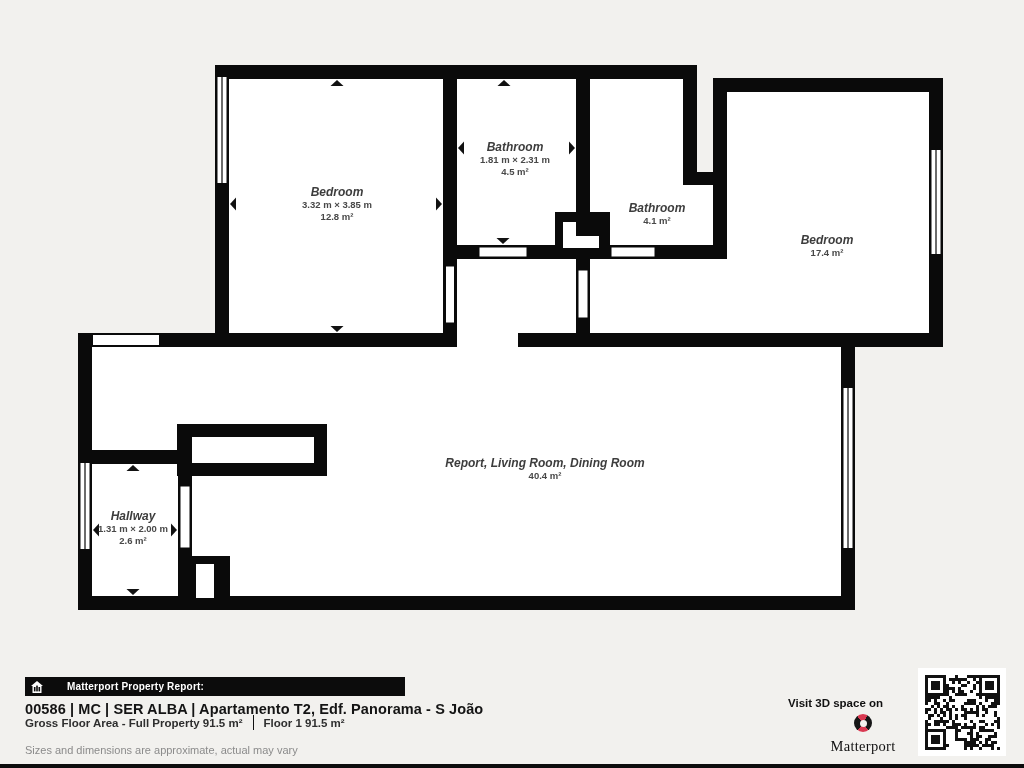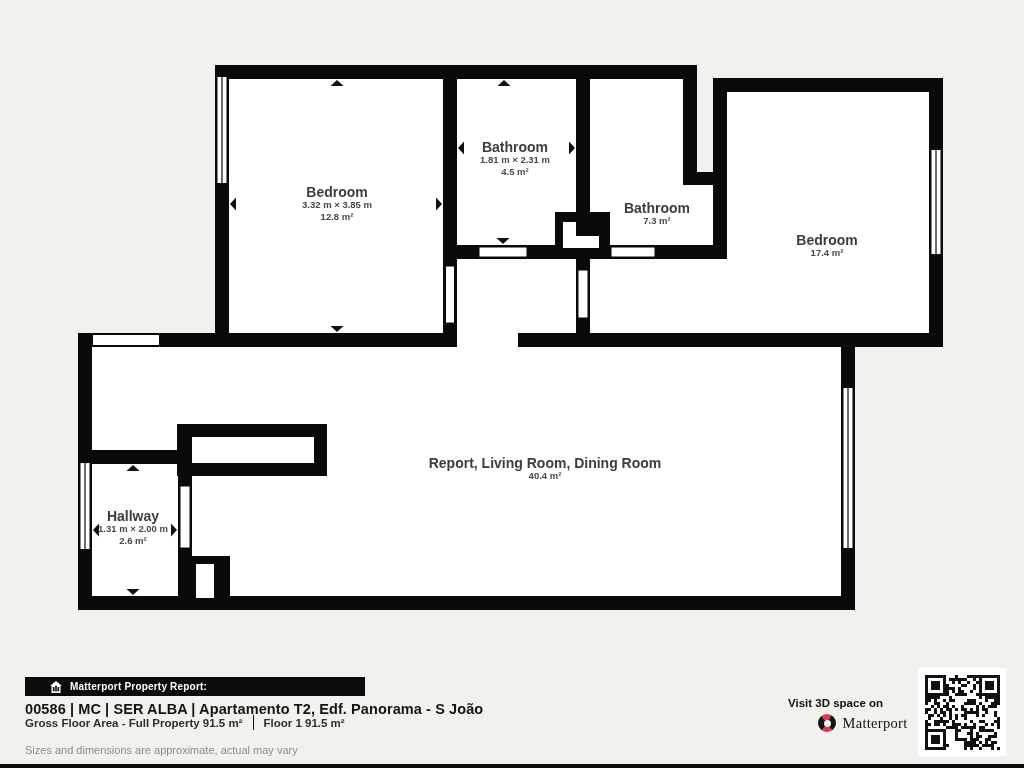--- a/index.html
+++ b/index.html
@@ -6,48 +6,48 @@
   body{
     width:1024px;height:768px;position:relative;overflow:hidden;
     background:#f2f1ee;
     font-family:"Liberation Sans", sans-serif;
   }
   .plan-svg{position:absolute;left:0;top:0;}
   .room-label{
     position:absolute;transform:translateX(-50%);
     text-align:center;color:#3d3d3d;white-space:nowrap;z-index:5;
   }
-  .room-label .name{font-size:14px;font-weight:700;line-height:13px;}
+  .room-label .name{font-size:12px;font-weight:700;line-height:13px;font-style:italic;}
   .room-label .dims{font-size:9.5px;font-weight:700;line-height:12px;color:#484848;}
   .room-label .area{font-size:9.5px;font-weight:700;line-height:12px;color:#484848;}
   .room-label .dims:empty{display:none;}
 
   .footer{position:absolute;left:0;top:668px;width:1024px;height:100px;}
   .report-bar{
-    position:absolute;left:25px;top:9px;width:340px;height:19px;
+    position:absolute;left:25px;top:9px;width:380px;height:19px;
     background:#0c0c0c;color:#ffffff;display:flex;align-items:center;
-    padding-left:25px;box-sizing:border-box;gap:8px;
+    padding-left:6px;box-sizing:border-box;gap:24px;
     font-size:10px;font-weight:700;letter-spacing:.2px;
   }
   .plan-title{
     position:absolute;left:25px;top:33px;
     font-size:14.5px;font-weight:700;color:#141414;letter-spacing:.1px;
   }
   .area-line{
     position:absolute;left:25px;top:47px;display:flex;align-items:center;
     font-size:11.5px;font-weight:700;color:#2e2e2e;
   }
   .area-divider{width:1px;height:15px;background:#111;margin:0 10px;}
   .disclaimer{
     position:absolute;left:25px;top:76px;
     font-size:11px;color:#8b8b8b;
   }
   .visit-block{position:absolute;left:788px;top:29px;width:150px;text-align:left;}
   .visit-text{font-size:11.5px;font-weight:700;color:#111;}
-  .brand-row{margin-top:5px;display:flex;align-items:center;justify-content:center;gap:6px;}
+  .brand-row{margin-top:5px;display:flex;align-items:center;justify-content:center;gap:6px;flex-direction:column;}
   .mp-logo{
     width:18px;height:18px;border-radius:50%;position:relative;
     background:conic-gradient(from -40deg,#d93a52 0 70deg,#161616 70deg 185deg,#d93a52 185deg 255deg,#161616 255deg 360deg);
   }
   .mp-logo::after{
     content:"";position:absolute;left:5.5px;top:5.5px;width:7px;height:7px;
     border-radius:50%;background:#f2f1ee;
   }
   .brand-word{font-family:"Liberation Serif", serif;font-size:14.5px;color:#111;letter-spacing:.3px;}
   .qr-card{position:absolute;left:918px;top:0;width:88px;height:88px;background:#ffffff;}
@@ -151,21 +151,21 @@
   <div class="area">12.8 m²</div>
 </div>
 <div class="room-label" style="left:515px;top:141px;">
   <div class="name">Bathroom</div>
   <div class="dims">1.81 m × 2.31 m</div>
   <div class="area">4.5 m²</div>
 </div>
 <div class="room-label" style="left:657px;top:202px;">
   <div class="name">Bathroom</div>
 
-  <div class="area">7.3 m²</div>
+  <div class="area">4.1 m²</div>
 </div>
 <div class="room-label" style="left:827px;top:234px;">
   <div class="name">Bedroom</div>
 
   <div class="area">17.4 m²</div>
 </div>
 <div class="room-label" style="left:545px;top:457px;">
   <div class="name">Report, Living Room, Dining Room</div>
 
   <div class="area">40.4 m²</div>

